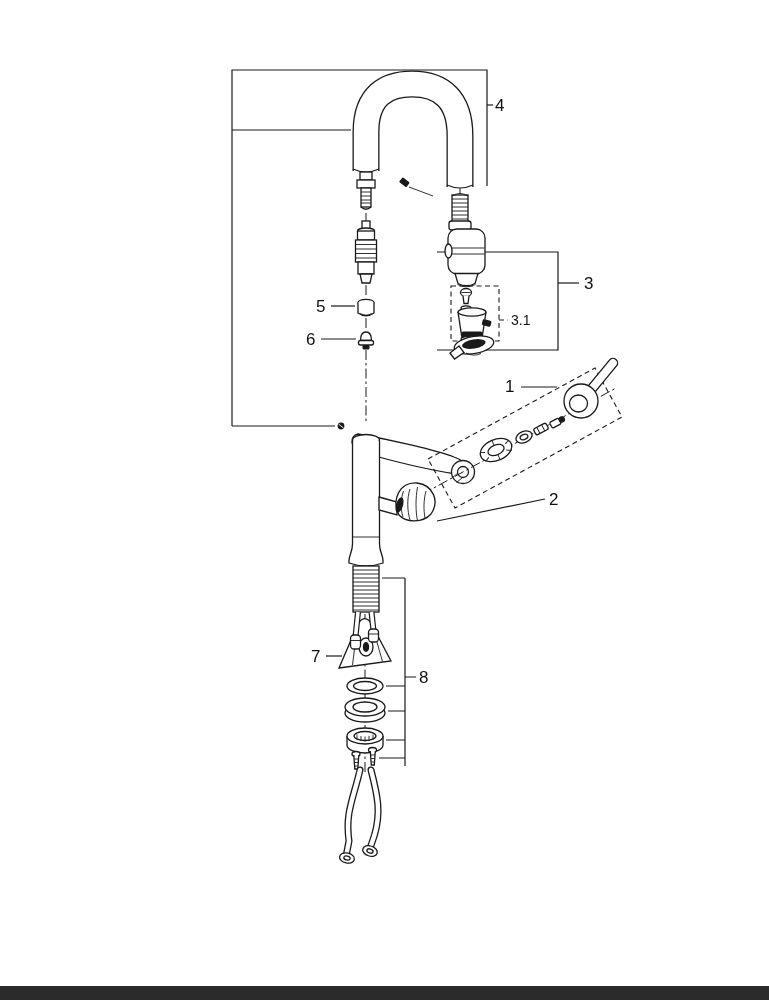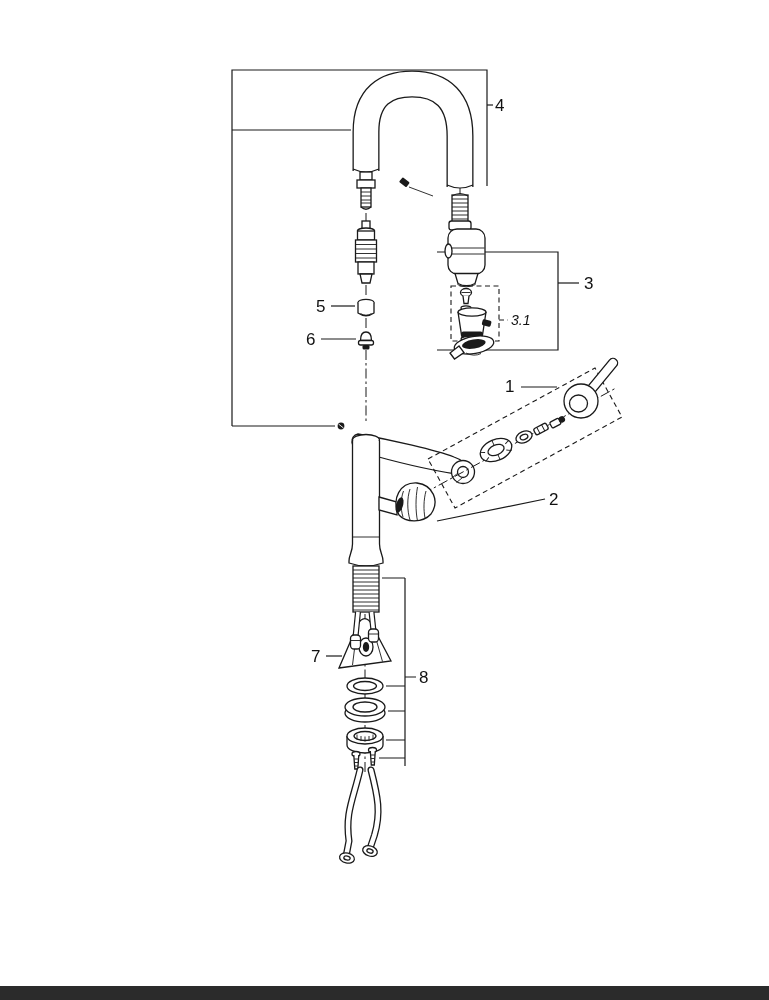--- a/index.html
+++ b/index.html
@@ -6,21 +6,21 @@
   .stage{position:relative;width:769px;height:1000px;background:#fff;overflow:hidden;
          font-family:"Liberation Sans",sans-serif;}
   .stage svg{position:absolute;left:0;top:0;}
   .ln{stroke:#1a1a1a;stroke-width:1.2;fill:none;}
   .thin{stroke:#1a1a1a;stroke-width:0.9;fill:none;}
   .part{stroke:#1a1a1a;stroke-width:1.3;fill:#fff;}
   .dark{fill:#1a1a1a;stroke:none;}
   .cl{stroke:#1a1a1a;stroke-width:1;fill:none;stroke-dasharray:10 3 2.5 3;}
   .dash{stroke:#1a1a1a;stroke-width:1.1;fill:none;stroke-dasharray:5 3.5;}
   .callout{position:absolute;font-size:17px;line-height:1;color:#111;}
-  .callout.small{font-size:14px;font-style:italic;}
+  .callout.small{font-size:14px;}
 </style>
 </head>
 <body>
 
 <div class="stage">
 <svg width="769" height="1000" viewBox="0 0 769 1000">
 
   <g>
     <path class="ln" d="M232 426 V70 H487 V186"></path>
     <path class="ln" d="M232 130 H351"></path>

